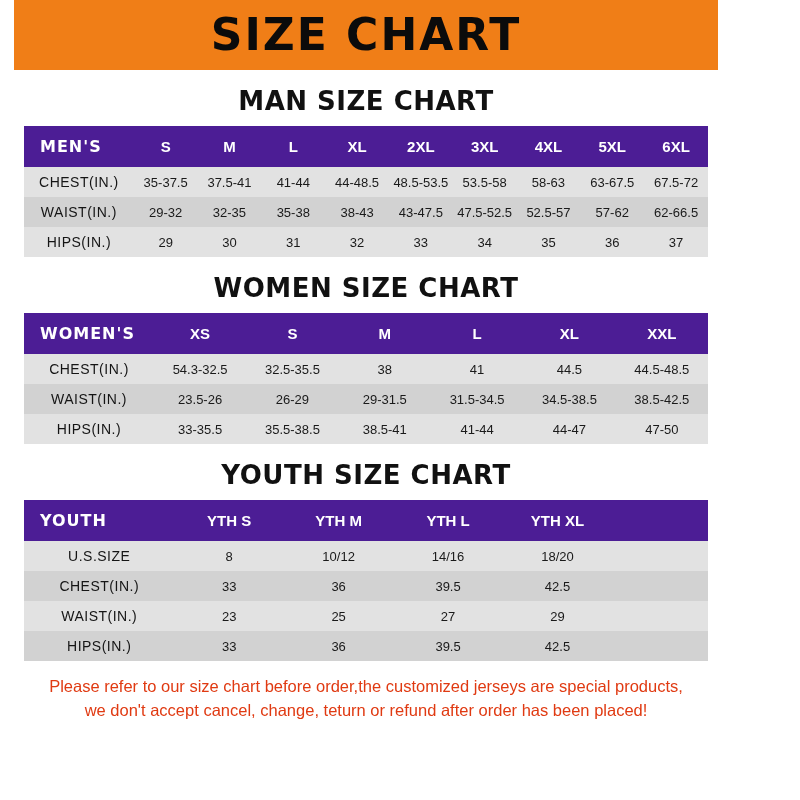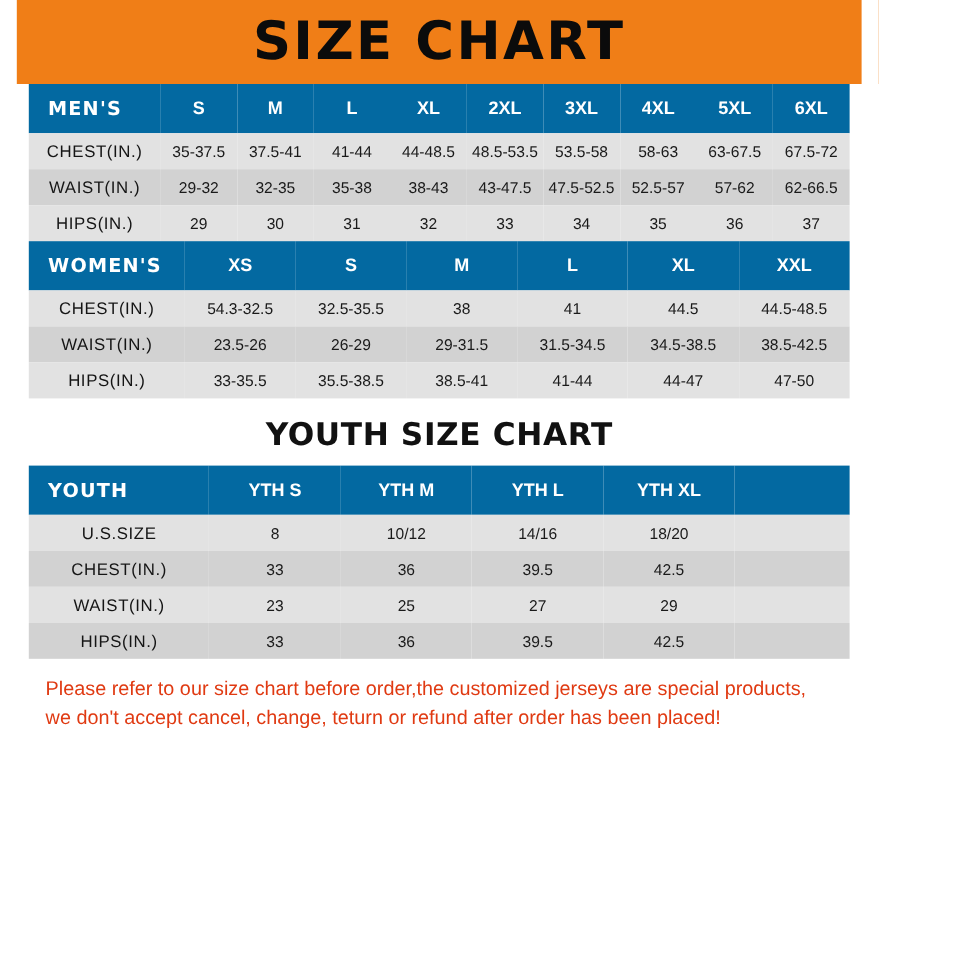--- a/index.html
+++ b/index.html
@@ -70,21 +70,21 @@
   }
   table.size-table th,
   table.size-table td {
     text-align: center;
     font-size: 13px;
     color: #1a1a1a;
     padding: 7px 2px;
     font-family: "Liberation Sans", sans-serif;
   }
   table.size-table thead th {
-    background: #0369a1;
+    background: #4c1d95;
     color: #ffffff;
     font-weight: bold;
     font-size: 15px;
     padding: 11px 2px;
   }
   table.size-table thead th.corner {
     text-align: left;
     padding-left: 16px;
     font-family: "DejaVu Sans", sans-serif;
     letter-spacing: 1px;
@@ -102,33 +102,34 @@
   
   .footer-note {
     margin-top: 14px;
     padding: 0 14px;
     color: #e03a12;
     font-size: 16.5px;
     line-height: 1.45;
     font-family: "Liberation Sans", sans-serif;
     text-align: left;
   }
-  .footer-note div { white-space: nowrap; }
+  .footer-note div { white-space: nowrap; text-align: center; }
 </style>
 </head>
 <body>
 
 <div class="page">
 
   <div class="header-bar">
     <div class="header-title">SIZE CHART</div>
   </div>
 
   <div class="content">
 
+    <div class="section-title">MAN SIZE CHART</div>
     <table class="size-table">
       <colgroup>
         <col style="width:16%">
           <col style="width:9.3%">
           <col style="width:9.3%">
           <col style="width:9.3%">
         <col style="width:9.3%">
           <col style="width:9.3%">
           <col style="width:9.3%">
           <col style="width:9.3%">
@@ -182,20 +183,21 @@
           <td>32</td>
           <td>33</td>
           <td>34</td>
           <td>35</td>
           <td>36</td>
           <td>37</td>
         </tr>
       </tbody>
     </table>
 
+    <div class="section-title">WOMEN SIZE CHART</div>
     <table class="size-table">
       <colgroup>
         <col style="width:19%">
           <col style="width:13.5%">
           <col style="width:13.5%">
           <col style="width:13.5%">
         <col style="width:13.5%">
           <col style="width:13.5%">
           <col style="width:13.5%">
       </colgroup>

